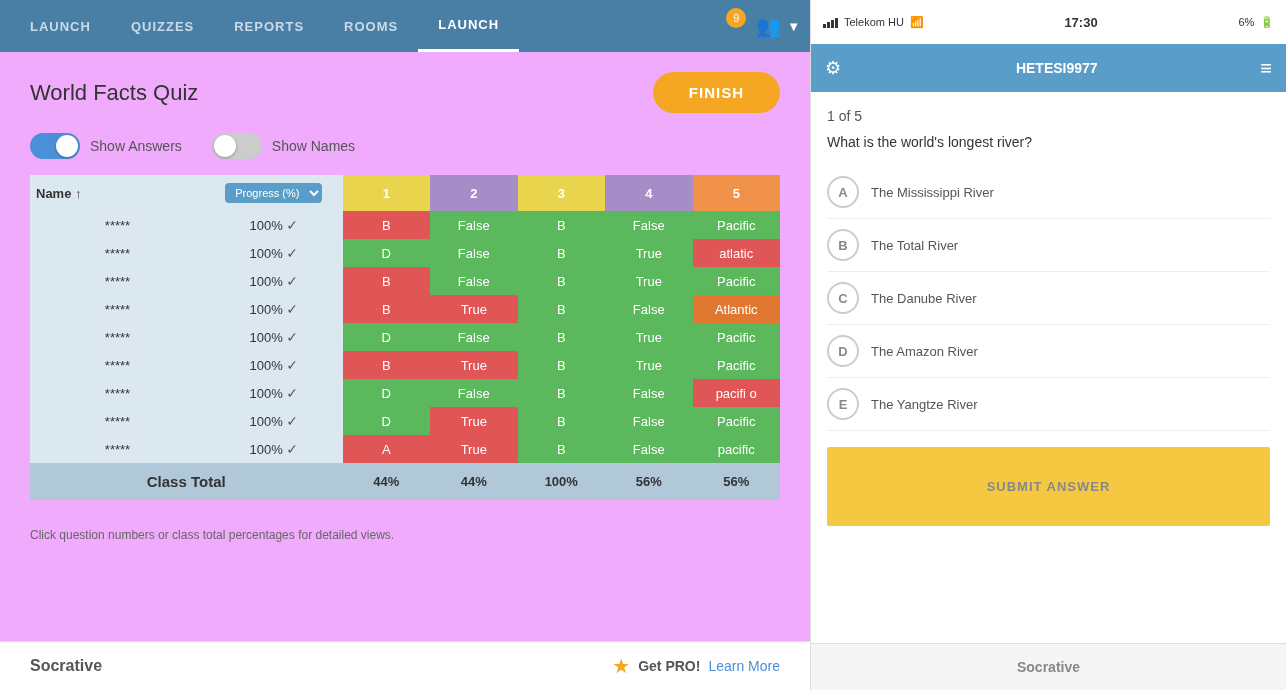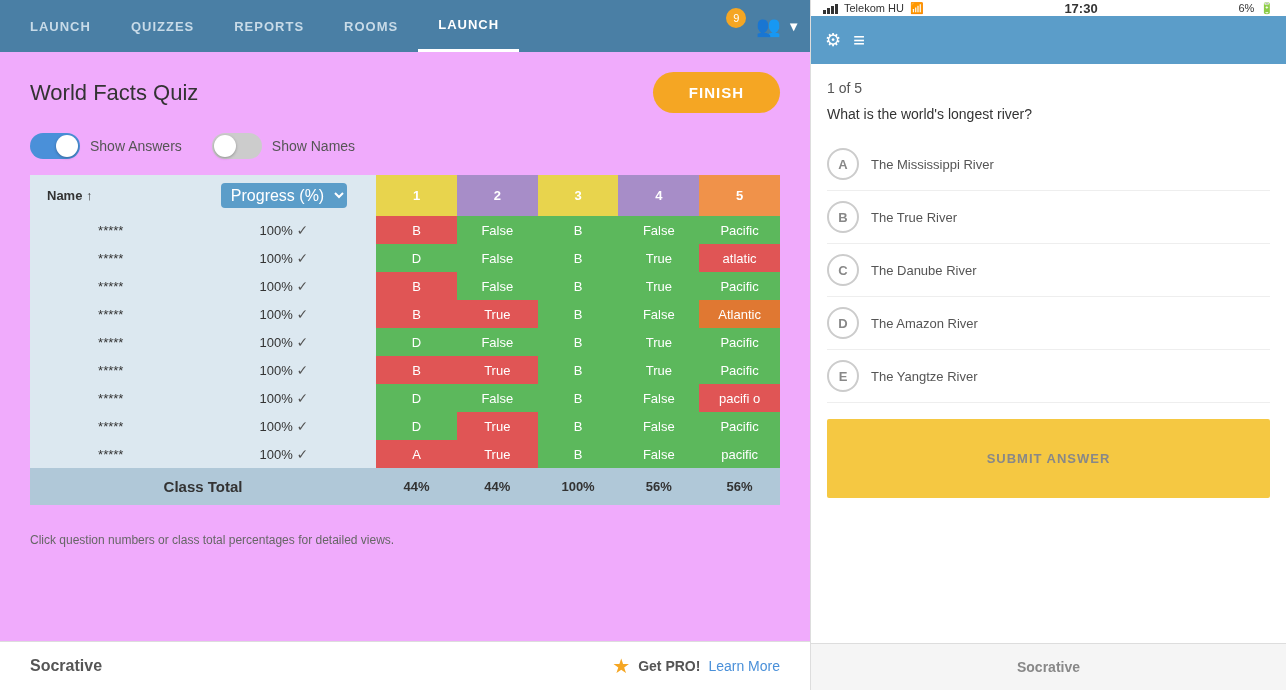--- a/index.html
+++ b/index.html
@@ -28,21 +28,21 @@
     .toggle { width: 50px; height: 26px; border-radius: 13px; position: relative; cursor: pointer; }
     .toggle.off { background: #ccc; }
     .toggle.on { background: #4a90d9; }
     .toggle-knob { width: 22px; height: 22px; background: #fff; border-radius: 50%; position: absolute; top: 2px; transition: left 0.2s; box-shadow: 0 1px 3px rgba(0,0,0,0.3); }
     .toggle.off .toggle-knob { left: 2px; }
     .toggle.on .toggle-knob { left: 26px; }
     .toggle-label { font-size: 14px; color: #555; }
 
     
     .results-table { width: 100%; border-collapse: collapse; font-size: 13px; }
-    .results-table th { padding: 8px 17px; font-weight: 600; }
+    .results-table th { padding: 8px 6px; font-weight: 600; }
     .results-table td { padding: 6px 4px; text-align: center; }
 
     .th-name { background: #dce8f0; text-align: left; padding-left: 10px; color: #333; min-width: 140px; }
     .th-progress { background: #dce8f0; color: #333; min-width: 110px; }
     .th-q1 { background: #e8d44d; color: #fff; min-width: 70px; }
     .th-q2 { background: #a78dc8; color: #fff; min-width: 70px; }
     .th-q3 { background: #e8d44d; color: #fff; min-width: 70px; }
     .th-q4 { background: #a78dc8; color: #fff; min-width: 70px; }
     .th-q5 { background: #f0924a; color: #fff; min-width: 70px; }
 
@@ -64,21 +64,21 @@
     .footer-brand { font-size: 16px; font-weight: 700; color: #555; }
     .footer-pro { display: flex; align-items: center; gap: 8px; font-size: 14px; color: #555; }
     .star-icon { color: #f5a623; font-size: 20px; }
     .pro-text { font-weight: 700; }
     .learn-more { color: #4a90d9; text-decoration: none; }
 
     
     .right-panel { width: 476px; background: #fff; border-left: 1px solid #ddd; display: flex; flex-direction: column; }
 
     
-    .phone-status { background: #fff; height: 16px; display: flex; align-items: center; padding: 0 12px; font-size: 11px; color: #333; gap: 6px; }
+    .phone-status { background: #fff; height: 44px; display: flex; align-items: center; padding: 0 12px; font-size: 11px; color: #333; gap: 6px; }
     .signal-bars { display: flex; align-items: flex-end; gap: 1px; height: 12px; }
     .signal-bar { width: 3px; background: #333; }
     .status-time { font-weight: 600; font-size: 13px; flex: 1; text-align: center; }
     .battery { font-size: 11px; color: #333; }
 
     
     .phone-header { background: #5b9dc9; height: 48px; display: flex; align-items: center; padding: 0 14px; }
     .gear-icon { color: #fff; font-size: 18px; margin-right: 12px; }
     .phone-username { color: #fff; font-size: 14px; font-weight: 600; flex: 1; text-align: center; }
     .menu-icon { color: #fff; font-size: 20px; }
@@ -89,21 +89,21 @@
     .question-text { font-size: 14px; color: #333; margin-bottom: 16px; font-weight: 400; }
 
     .answer-option { display: flex; align-items: center; gap: 12px; padding: 10px 0; border-bottom: 1px solid #eee; cursor: pointer; }
     .option-circle { width: 32px; height: 32px; border-radius: 50%; border: 2px solid #ccc; display: flex; align-items: center; justify-content: center; font-size: 13px; font-weight: 600; color: #888; flex-shrink: 0; }
     .option-text { font-size: 13px; color: #555; }
 
     .submit-btn { background: #f5c842; color: #888; border: none; width: 100%; padding: 32px; font-size: 13px; font-weight: 700; letter-spacing: 1px; cursor: pointer; margin-top: 16px; border-radius: 2px; }
 
     .phone-footer { background: #f5f5f5; border-top: 1px solid #ddd; padding: 14px; text-align: center; }
     .phone-footer-brand { font-size: 14px; color: #888; font-weight: 600; }
-    .progress-select { background: #5b9dc9; color: #fff; border: none; border-radius: 4px; padding: 3px 6px; font-size: 16px; cursor: pointer; }
+    .progress-select { background: #5b9dc9; color: #fff; border: none; border-radius: 4px; padding: 3px 6px; font-size: 11px; cursor: pointer; }
   </style>
 </head>
 <body>
 
 <div class="left-panel">
 
   <nav class="top-nav">
     <div class="nav-item">LAUNCH</div>
     <div class="nav-item">QUIZZES</div>
     <div class="nav-item">REPORTS</div>
@@ -273,35 +273,36 @@
     </div>
     <span>Telekom HU</span>
     <span>📶</span>
     <span class="status-time">17:30</span>
     <span class="battery">6%</span>
     <span>🔋</span>
   </div>
 
   <div class="phone-header">
     <span class="gear-icon">⚙</span>
+    <span class="phone-username">HETESI9977</span>
     <span class="menu-icon">≡</span>
   </div>
 
   <div class="phone-content">
     <div class="question-counter">1 of 5</div>
     <div class="question-text">What is the world's longest river?</div>
 
     <div id="phone-options">
         <div class="answer-option">
     <div class="option-circle">A</div>
     <span class="option-text">The Mississippi River</span>
   </div>
         <div class="answer-option">
     <div class="option-circle">B</div>
-    <span class="option-text">The True River</span>
+    <span class="option-text">The Total River</span>
   </div>
         <div class="answer-option">
     <div class="option-circle">C</div>
     <span class="option-text">The Danube River</span>
   </div>
         <div class="answer-option">
     <div class="option-circle">D</div>
     <span class="option-text">The Amazon River</span>
   </div>
         <div class="answer-option">

